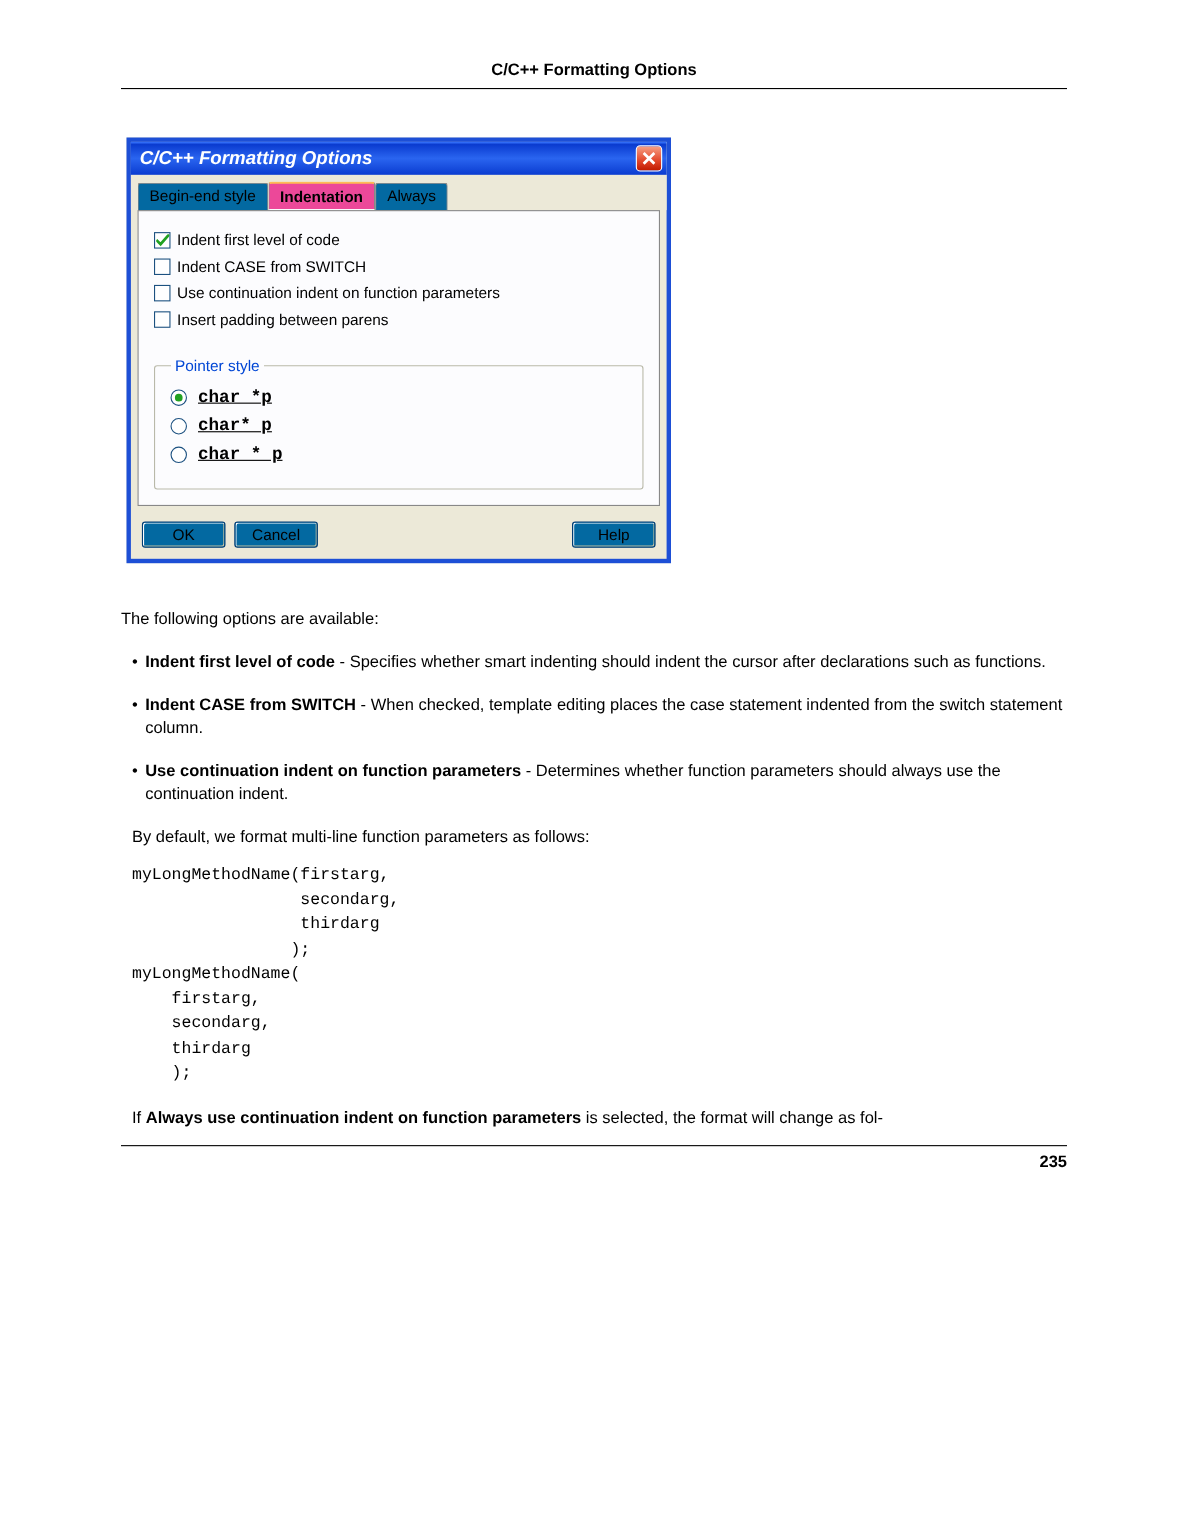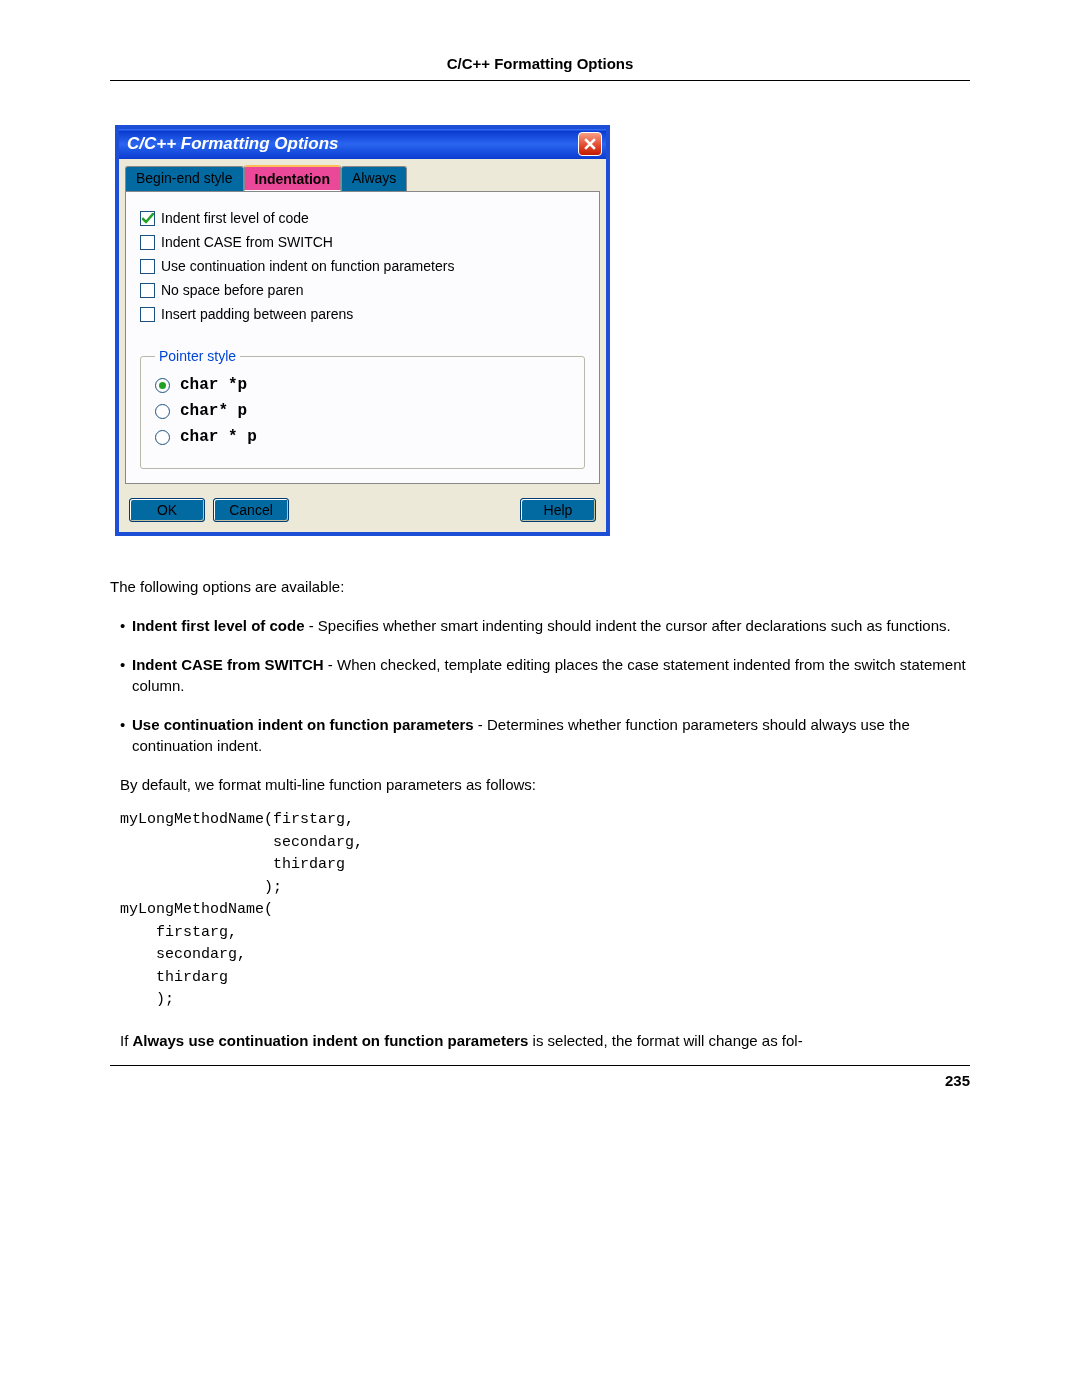--- a/index.html
+++ b/index.html
@@ -148,20 +148,21 @@
   }
   fieldset.pointer-style legend {
     color: #0046d5;
     padding: 0 4px;
     font-size: 14px;
   }
   .radio-row {
     display: flex;
     align-items: center;
     margin-bottom: 8px;
+    text-decoration: underline;
   }
   .radio {
     width: 15px;
     height: 15px;
     border: 1px solid #1c5180;
     border-radius: 50%;
     margin-right: 10px;
     position: relative;
     background: #fff;
     cursor: pointer;
@@ -284,24 +285,20 @@
           </span>
           <span>Indent first level of code</span>
         </div>
         <div class="checkbox-row">
           <span class="checkbox"></span>
           <span>Indent CASE from SWITCH</span>
         </div>
         <div class="checkbox-row">
           <span class="checkbox"></span>
           <span>Use continuation indent on function parameters</span>
-        </div>
-        <div class="checkbox-row">
-          <span class="checkbox"></span>
-          <span>No space before paren</span>
         </div>
         <div class="checkbox-row">
           <span class="checkbox"></span>
           <span>Insert padding between parens</span>
         </div>
 
         <fieldset class="pointer-style">
           <legend>Pointer style</legend>
           <div class="radio-row">
             <span class="radio selected"></span>

